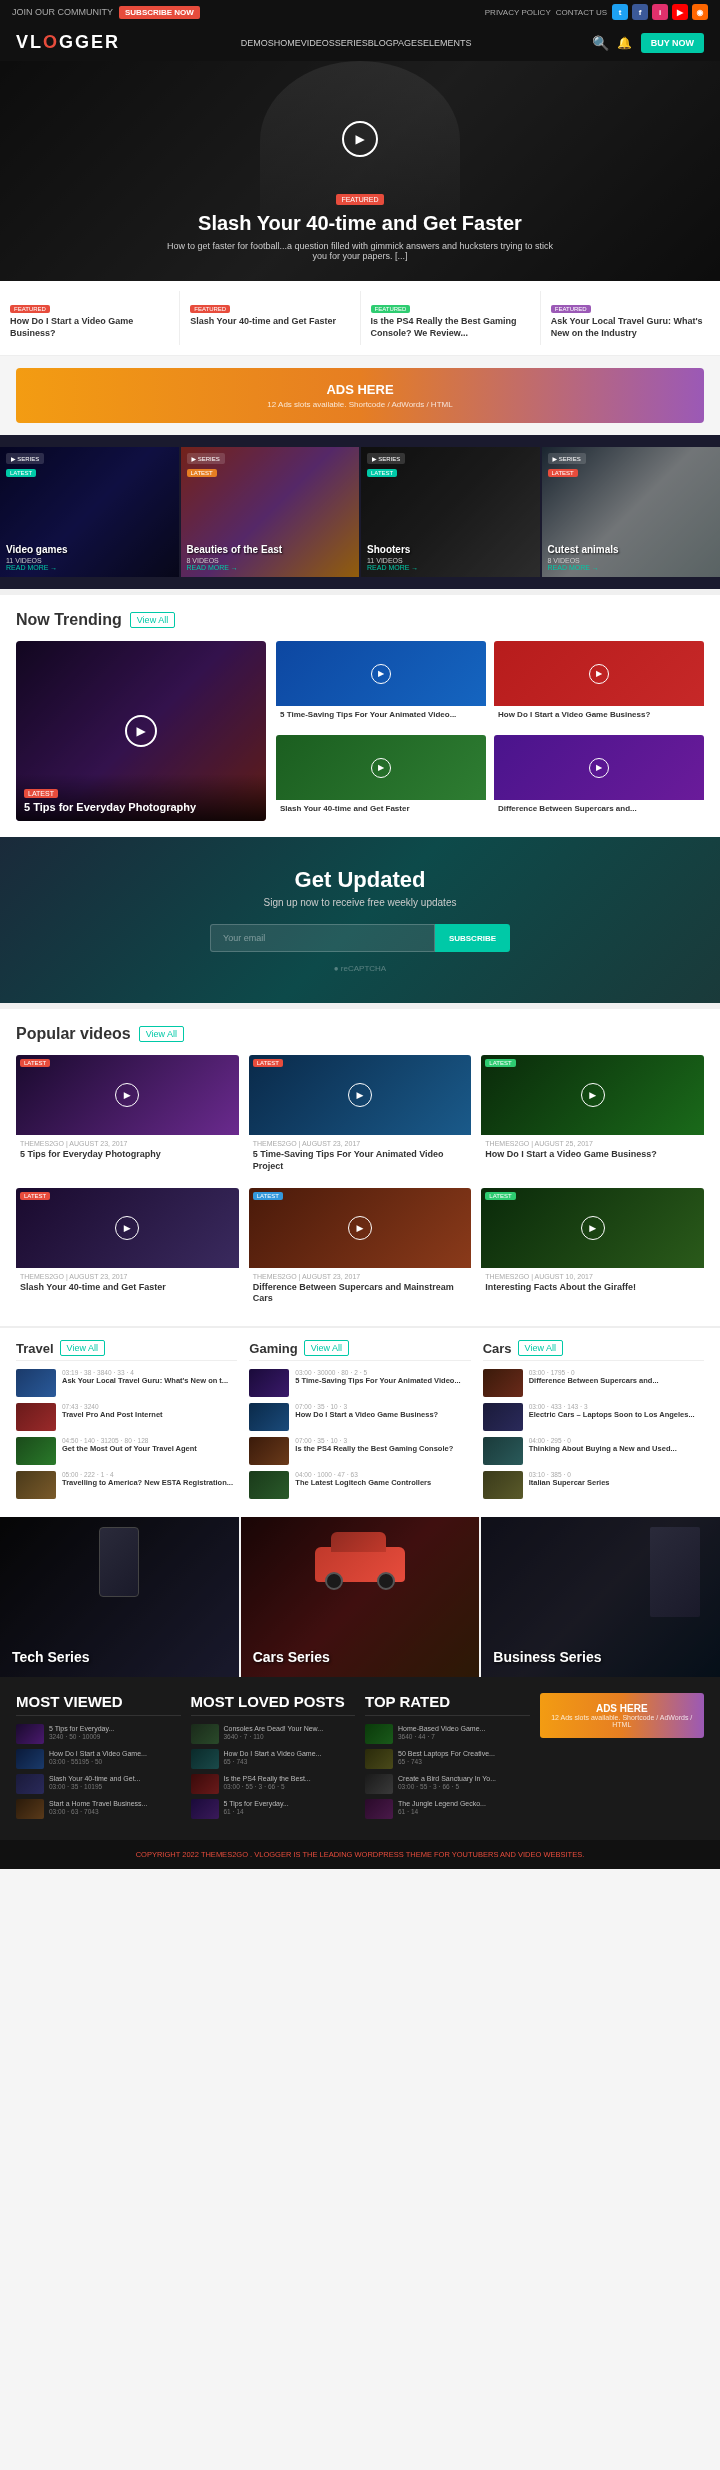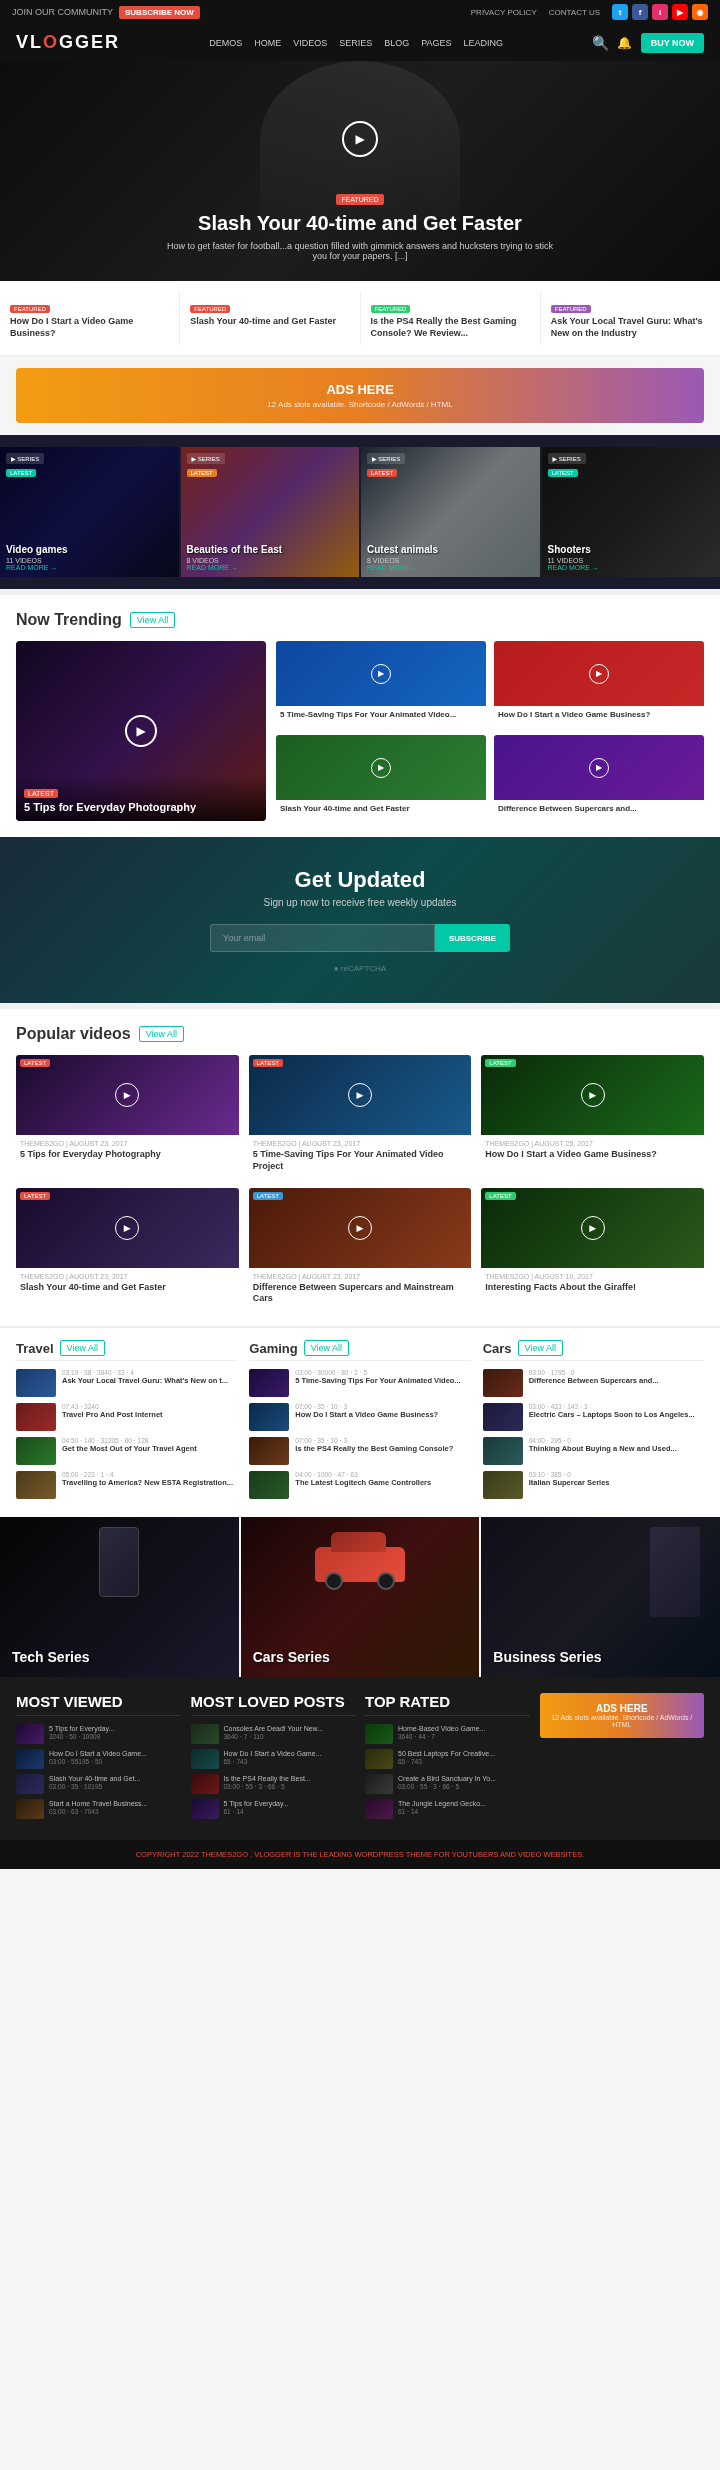--- a/index.html
+++ b/index.html
@@ -2,34 +2,34 @@
 <html><head>
   <meta charset="utf-8">
   <style>
     * { margin: 0; padding: 0; box-sizing: border-box; }
     body { font-family: 'Arial', sans-serif; background: #f5f5f5; color: #333; width: 720px; }
 
     
     .top-bar { background: #111; color: #aaa; font-size: 9px; padding: 4px 12px; display: flex; justify-content: space-between; align-items: center; }
     .top-bar-left { display: flex; align-items: center; gap: 6px; }
     .subscribe-btn { background: #e74c3c; color: #fff; padding: 2px 6px; font-size: 8px; border-radius: 2px; font-weight: bold; cursor: pointer; }
-    .top-bar-right { display: flex; align-items: center; gap: 12px; font-size: 8px; text-align: right; }
+    .top-bar-right { display: flex; align-items: center; gap: 5px; font-size: 8px; text-align: right; }
     .social-icons { display: flex; gap: 4px; }
     .social-icon { width: 16px; height: 16px; border-radius: 3px; display: flex; align-items: center; justify-content: center; font-size: 8px; color: #fff; font-weight: bold; }
     .si-tw { background: #1da1f2; }
     .si-fb { background: #3b5998; }
     .si-ig { background: #e1306c; }
     .si-yt { background: #ff0000; }
     .si-rss { background: #f60; }
 
     
     .header { background: #111; padding: 8px 16px; display: flex; justify-content: space-between; align-items: center; }
     .logo { color: #fff; font-size: 18px; font-weight: 900; letter-spacing: 2px; }
     .logo span { color: #e74c3c; }
-    .nav { display: flex; gap: 12px; align-items: flex-start; }
+    .nav { display: flex; gap: 0; align-items: flex-start; }
     .nav a { color: #ccc; font-size: 9px; text-decoration: none; cursor: pointer; }
     .header-right { display: flex; gap: 8px; align-items: center; }
     .search-icon-btn { color: #fff; font-size: 14px; cursor: pointer; }
     .bell-icon-btn { color: #fff; font-size: 12px; cursor: pointer; }
     .buy-now-btn { background: #00c9a7; color: #fff; padding: 5px 10px; font-size: 9px; font-weight: bold; border-radius: 3px; cursor: pointer; }
 
     
     .hero { position: relative; background: linear-gradient(to bottom, #1a1a1a, #2d2d2d); height: 220px; overflow: hidden; display: flex; flex-direction: column; justify-content: flex-end; align-items: center; text-align: center; padding: 20px; }
     .hero-bg { position: absolute; top: 0; left: 0; right: 0; bottom: 0; background: linear-gradient(135deg, #1a1a1a 0%, #3a3a3a 50%, #1a1a1a 100%); }
     .hero-overlay { position: absolute; top: 0; left: 0; right: 0; bottom: 0; background: rgba(0,0,0,0.5); }
@@ -224,21 +224,21 @@
 
 <div class="header">
   <div class="logo">VL<span>O</span>GGER</div>
   <nav class="nav">
     <a>DEMOS</a>
     <a>HOME</a>
     <a>VIDEOS</a>
     <a>SERIES</a>
     <a>BLOG</a>
     <a>PAGES</a>
-    <a>LEADING</a>
+    <a>ELEMENTS</a>
   </nav>
   <div class="header-right">
     <span class="search-icon-btn">🔍</span>
     <span class="bell-icon-btn">🔔</span>
     <div class="buy-now-btn">BUY NOW</div>
   </div>
 </div>
 
 <div class="hero">
   <div class="hero-bg"></div>
@@ -289,40 +289,40 @@
     <div class="series-card bg-beauties">
       <div class="series-card-overlay"></div>
       <div class="series-badge">▶ SERIES</div>
       <div class="series-cat-badge series-cat-orange">LATEST</div>
       <div class="series-info">
         <div class="series-title">Beauties of the East</div>
         <div class="series-meta">8 VIDEOS</div>
         <div class="series-read-more">READ MORE →</div>
       </div>
     </div>
+    <div class="series-card bg-shooters">
+      <div class="series-card-overlay"></div>
+      <div class="series-badge">▶ SERIES</div>
+      <div class="series-cat-badge series-cat-teal">LATEST</div>
+      <div class="series-info">
+        <div class="series-title">Shooters</div>
+        <div class="series-meta">11 VIDEOS</div>
+        <div class="series-read-more">READ MORE →</div>
+      </div>
+    </div>
     <div class="series-card bg-animals">
       <div class="series-card-overlay"></div>
       <div class="series-badge">▶ SERIES</div>
       <div class="series-cat-badge series-cat-red">LATEST</div>
       <div class="series-info">
         <div class="series-title">Cutest animals</div>
         <div class="series-meta">8 VIDEOS</div>
         <div class="series-read-more">READ MORE →</div>
       </div>
     </div>
-    <div class="series-card bg-shooters">
-      <div class="series-card-overlay"></div>
-      <div class="series-badge">▶ SERIES</div>
-      <div class="series-cat-badge series-cat-teal">LATEST</div>
-      <div class="series-info">
-        <div class="series-title">Shooters</div>
-        <div class="series-meta">11 VIDEOS</div>
-        <div class="series-read-more">READ MORE →</div>
-      </div>
-    </div>
   </div>
 </div>
 
 <div class="divider"></div>
 
 <div class="trending-section">
   <div class="section-header">
     <div class="section-title">Now Trending</div>
     <div class="view-all-link">View All</div>
   </div>

